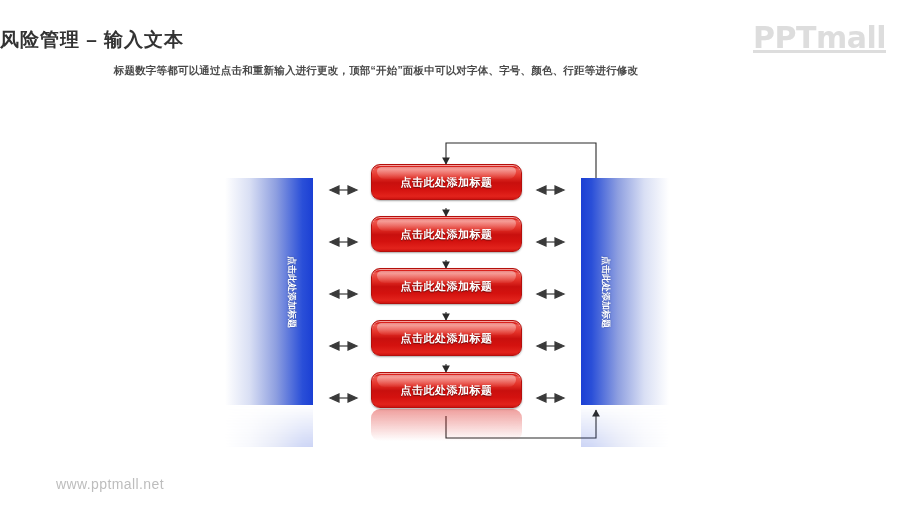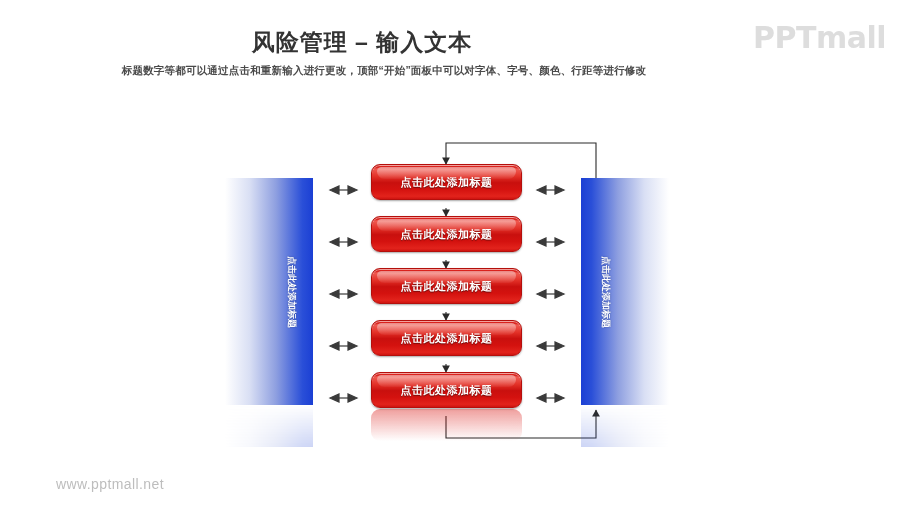--- a/index.html
+++ b/index.html
@@ -14,49 +14,48 @@
     overflow: hidden;
     font-family: "Liberation Sans", "DejaVu Sans", sans-serif;
   }
 
   
   #slide-title {
     position: absolute;
     left: 0;
     top: 27px;
     width: 724px;
-    text-align: center;
-    font-size: 23px;
+    font-size: 19px;
     font-weight: bold;
     color: #333333;
     letter-spacing: 1px;
   }
   #slide-subtitle {
     position: absolute;
     left: 0;
     top: 64px;
     width: 752px;
     text-align: center;
     font-size: 10.5px;
     font-weight: bold;
     color: #4a4a4a;
     letter-spacing: 0.2px;
-    padding-left: 8px;
   }
 
   
   #brand-logo {
     position: absolute;
     right: 14px;
     top: 20px;
     font-size: 30px;
     font-weight: bold;
     color: #dddddd;
     letter-spacing: -0.5px;
     font-family: "DejaVu Sans", sans-serif;
+    text-decoration: underline;
   }
 
   
   #footer-url {
     position: absolute;
     left: 56px;
     top: 476px;
     font-size: 14px;
     color: #bdbdbd;
     letter-spacing: 0.4px;

